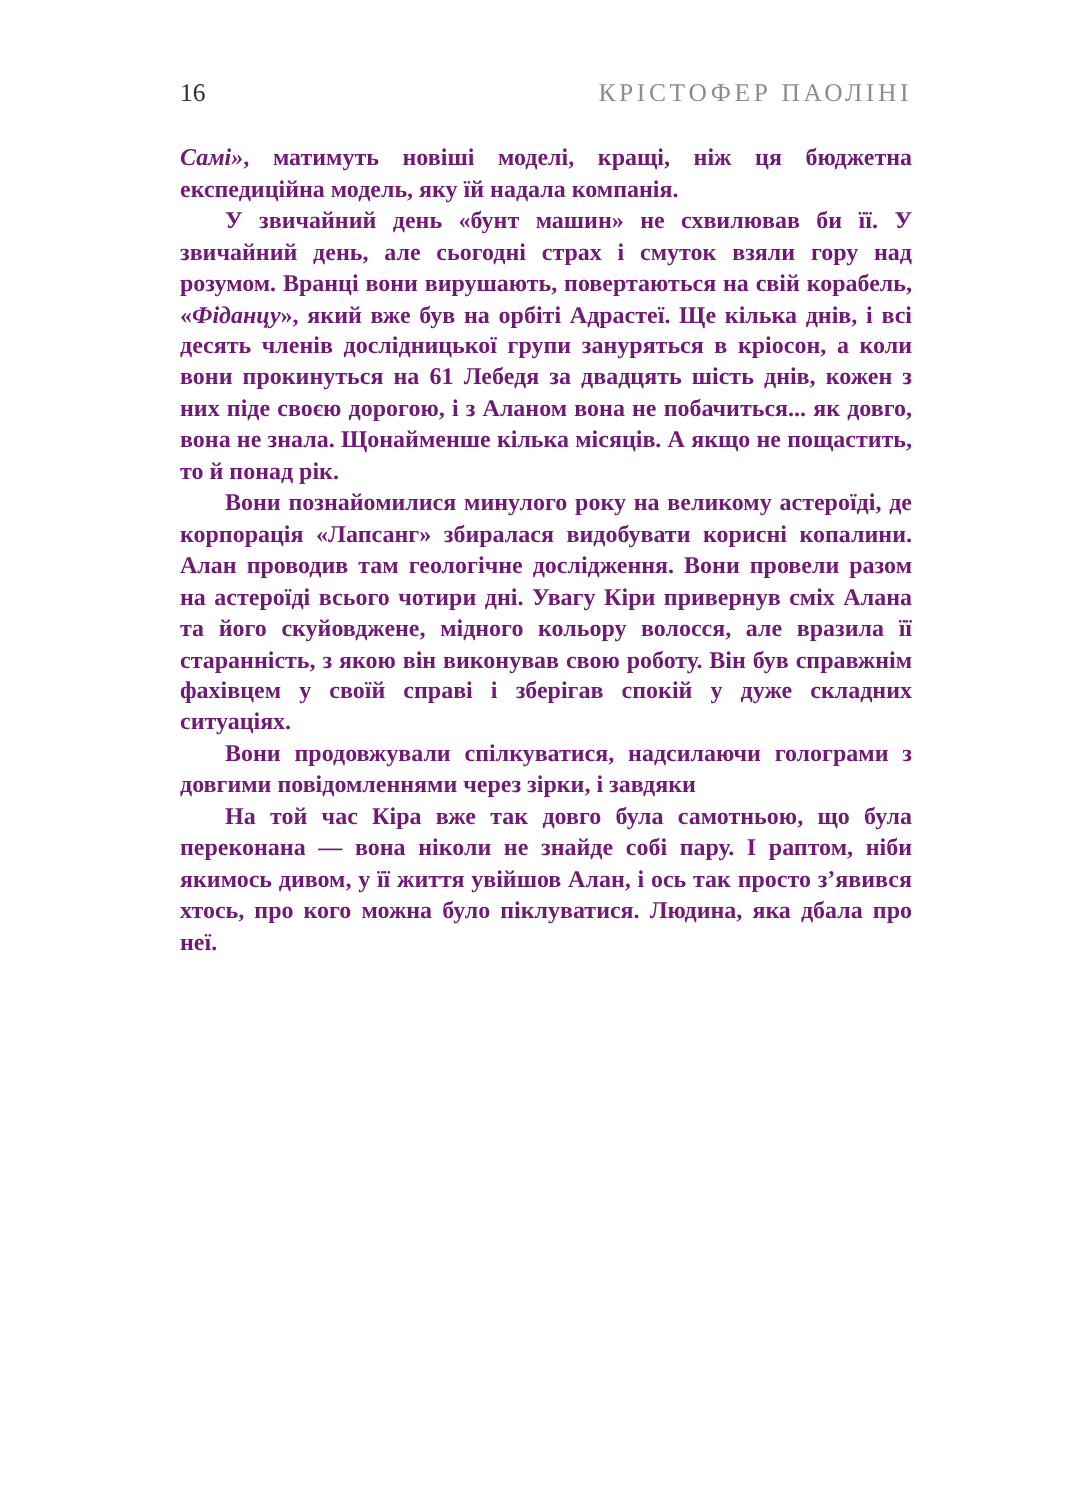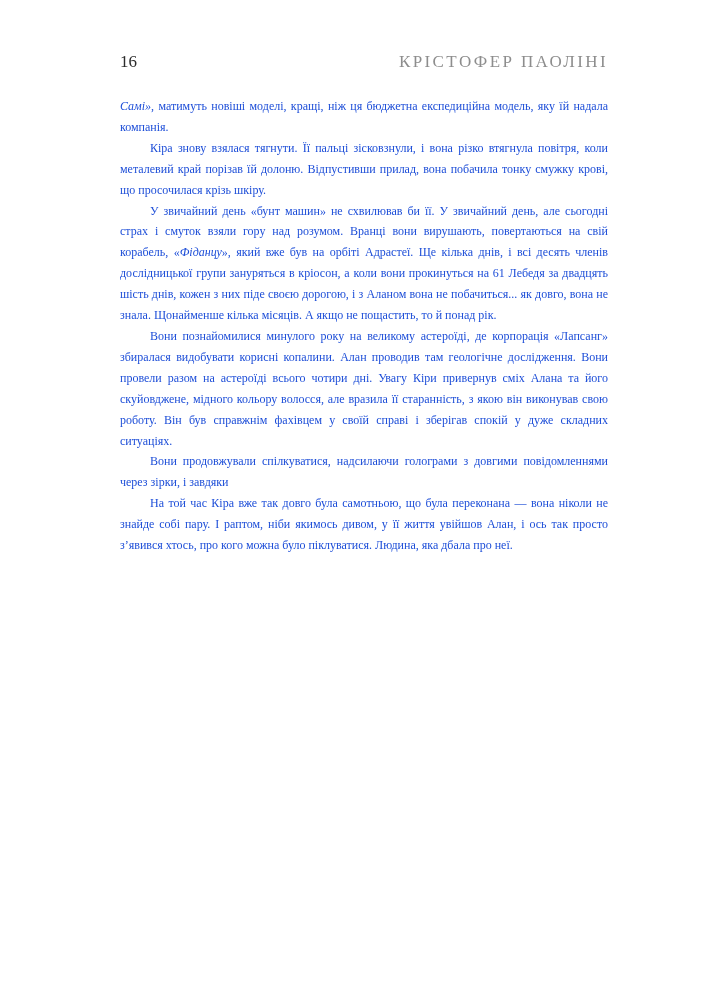--- a/index.html
+++ b/index.html
@@ -28,41 +28,41 @@
     font-size: 17px;
     color: #2b2b2b;
   }
   .running-header {
     font-size: 17px;
     letter-spacing: 2.4px;
     color: #8d8d8d;
   }
   .page-body p {
     margin: 0;
-    font-size: 12px;
+    font-size: 16px;
     line-height: 20.9px;
     text-align: justify;
-    color: #1d4ed8;
+    color: #701a75;
+    font-weight: bold;
   }
   .page-body p.indent {
     text-indent: 30px;
   }
   .page-body em {
     font-style: italic;
   }
 </style>
 </head>
 <body>
 
 <div class="page">
   <header class="page-header">
     <span class="page-number">16</span>
     <span class="running-header">КРІСТОФЕР ПАОЛІНІ</span>
   </header>
   <main class="page-body" id="paragraphs">
       <p><em>Самі»</em><span>, матимуть новіші моделі, кращі, ніж ця бюджетна експедиційна модель, яку їй надала компанія.</span></p>
-      <p class="indent"><span>Кіра знову взялася тягнути. Її пальці зісковзнули, і вона різко втягнула повітря, коли металевий край порізав їй долоню. Відпустивши прилад, вона побачила тонку смужку крові, що просочилася крізь шкіру.</span></p>
       <p class="indent"><span>У звичайний день «бунт машин» не схвилював би її. У звичайний день, але сьогодні страх і смуток взяли гору над розумом. Вранці вони вирушають, повертаються на свій корабель, «</span><em>Фіданцу</em><span>», який вже був на орбіті Адрастеї. Ще кілька днів, і всі десять членів дослідницької групи зануряться в кріосон, а коли вони прокинуться на 61 Лебедя за двадцять шість днів, кожен з них піде своєю дорогою, і з Аланом вона не побачиться... як довго, вона не знала. Щонайменше кілька місяців. А якщо не пощастить, то й понад рік.</span></p>
       <p class="indent"><span>Вони познайомилися минулого року на великому астероїді, де корпорація «Лапсанг» збиралася видобувати корисні копалини. Алан проводив там геологічне дослідження. Вони провели разом на астероїді всього чотири дні. Увагу Кіри привернув сміх Алана та його скуйовджене, мідного кольору волосся, але вразила її старанність, з якою він виконував свою роботу. Він був справжнім фахівцем у своїй справі і зберігав спокій у дуже складних ситуаціях.</span></p>
       <p class="indent"><span>Вони продовжували спілкуватися, надсилаючи голограми з довгими повідомленнями через зірки, і завдяки</span></p>
       <p class="indent"><span>На той час Кіра вже так довго була самотньою, що була переконана — вона ніколи не знайде собі пару. І раптом, ніби якимось дивом, у її життя увійшов Алан, і ось так просто з’явився хтось, про кого можна було піклуватися. Людина, яка дбала про неї.</span></p>
     </main>
 </div>
 
 </body></html>

